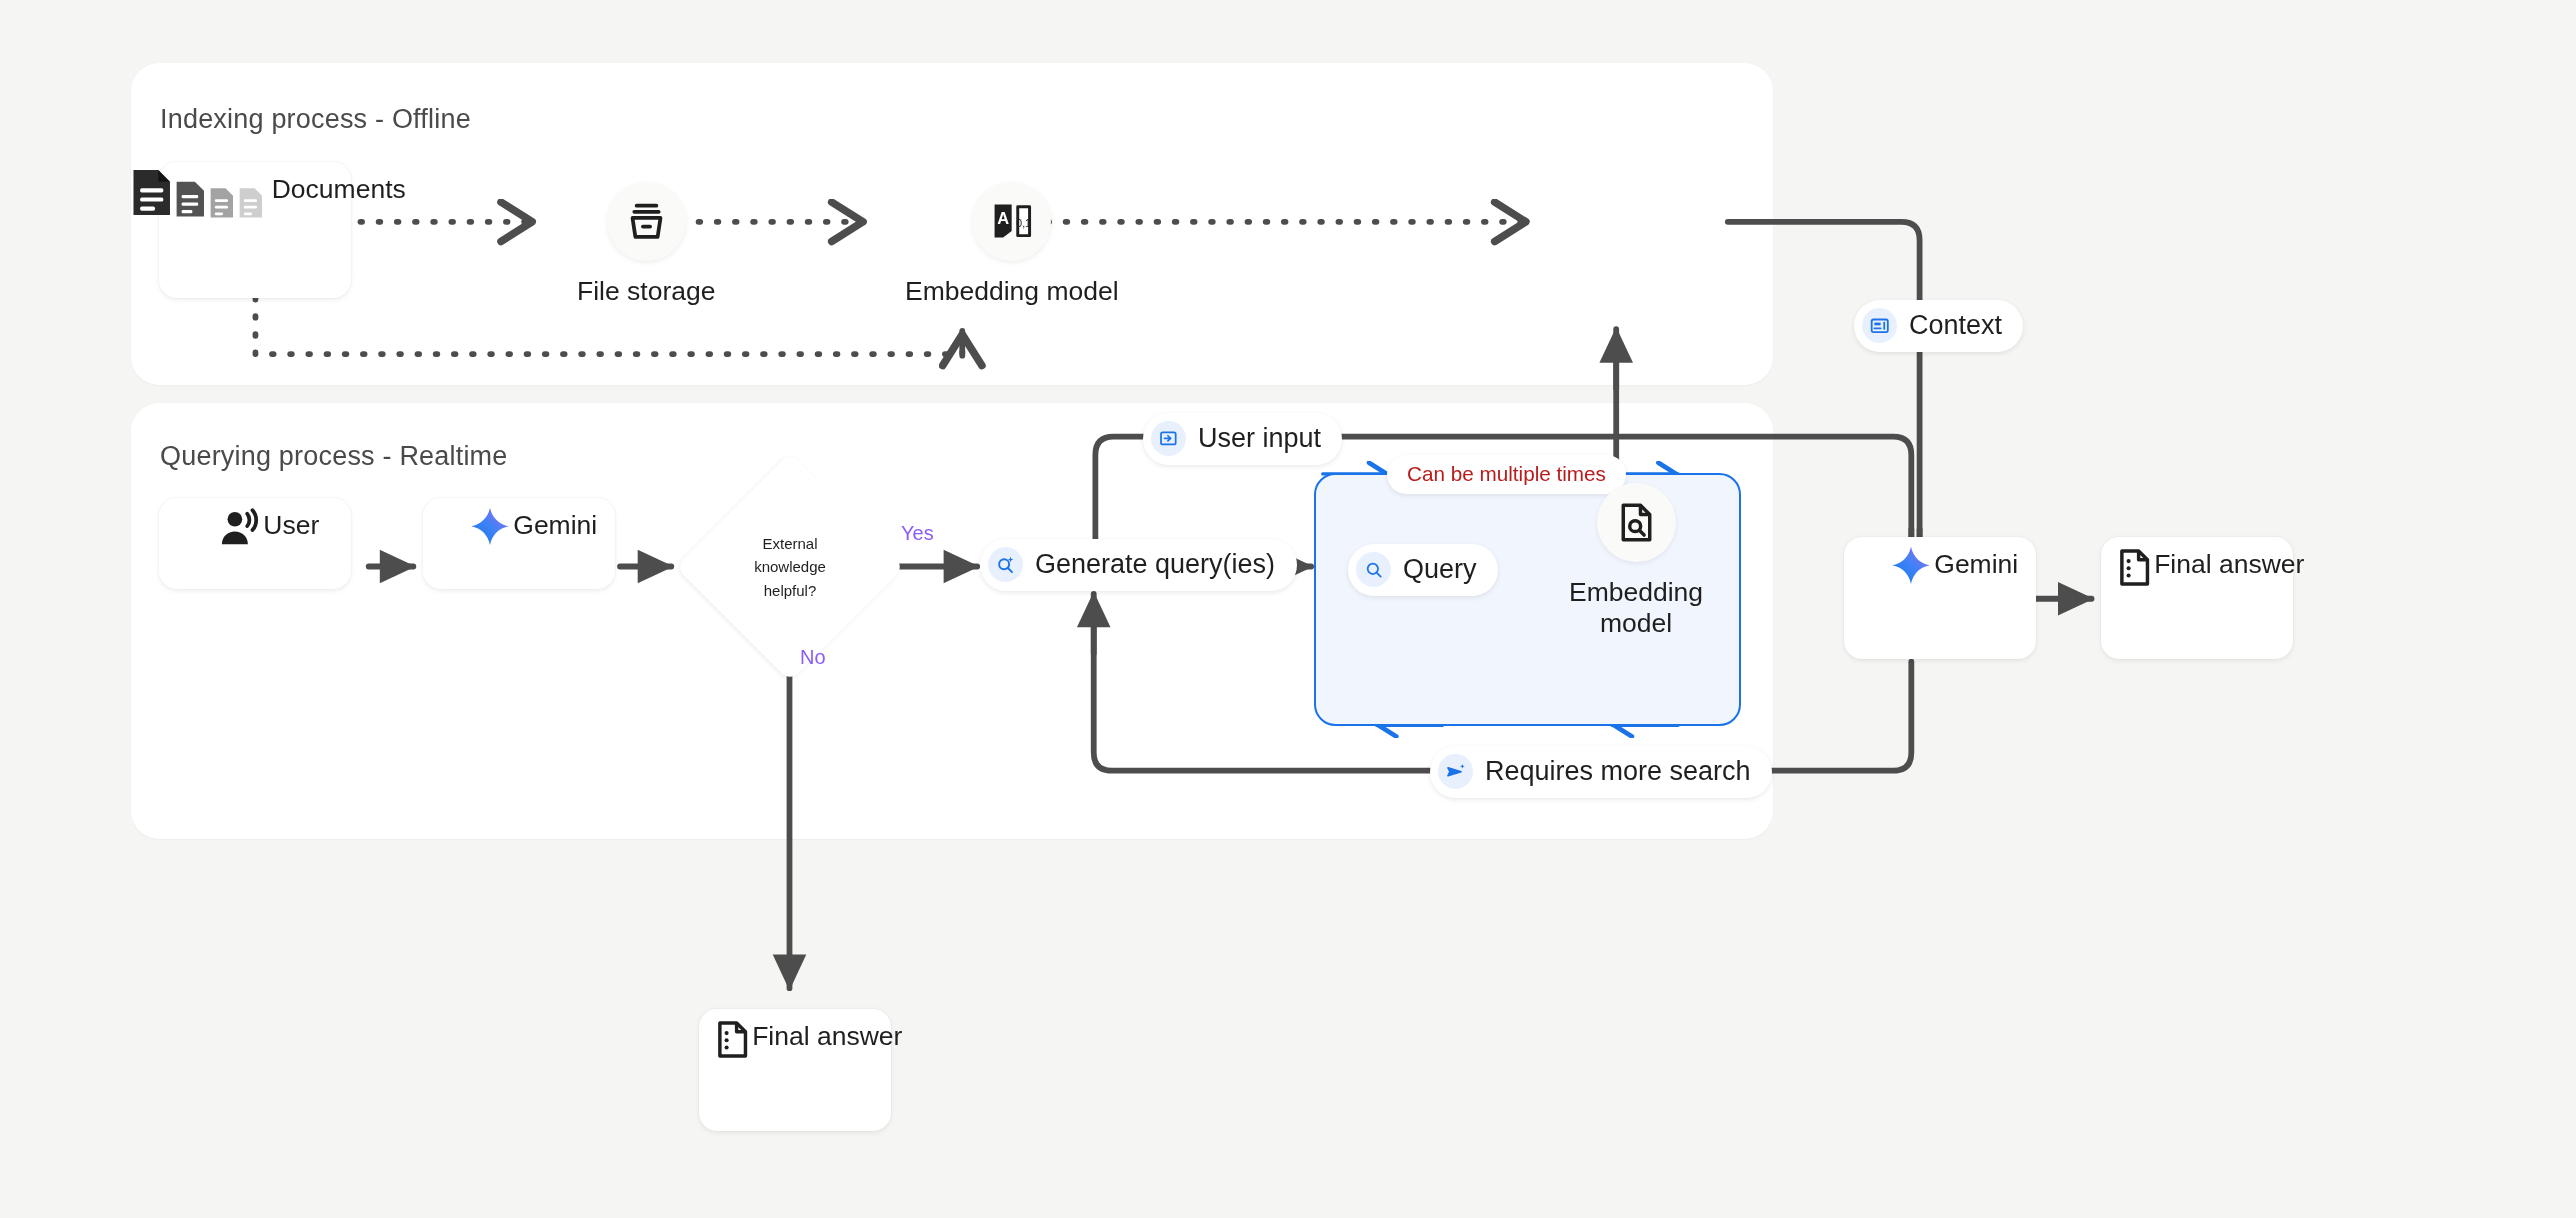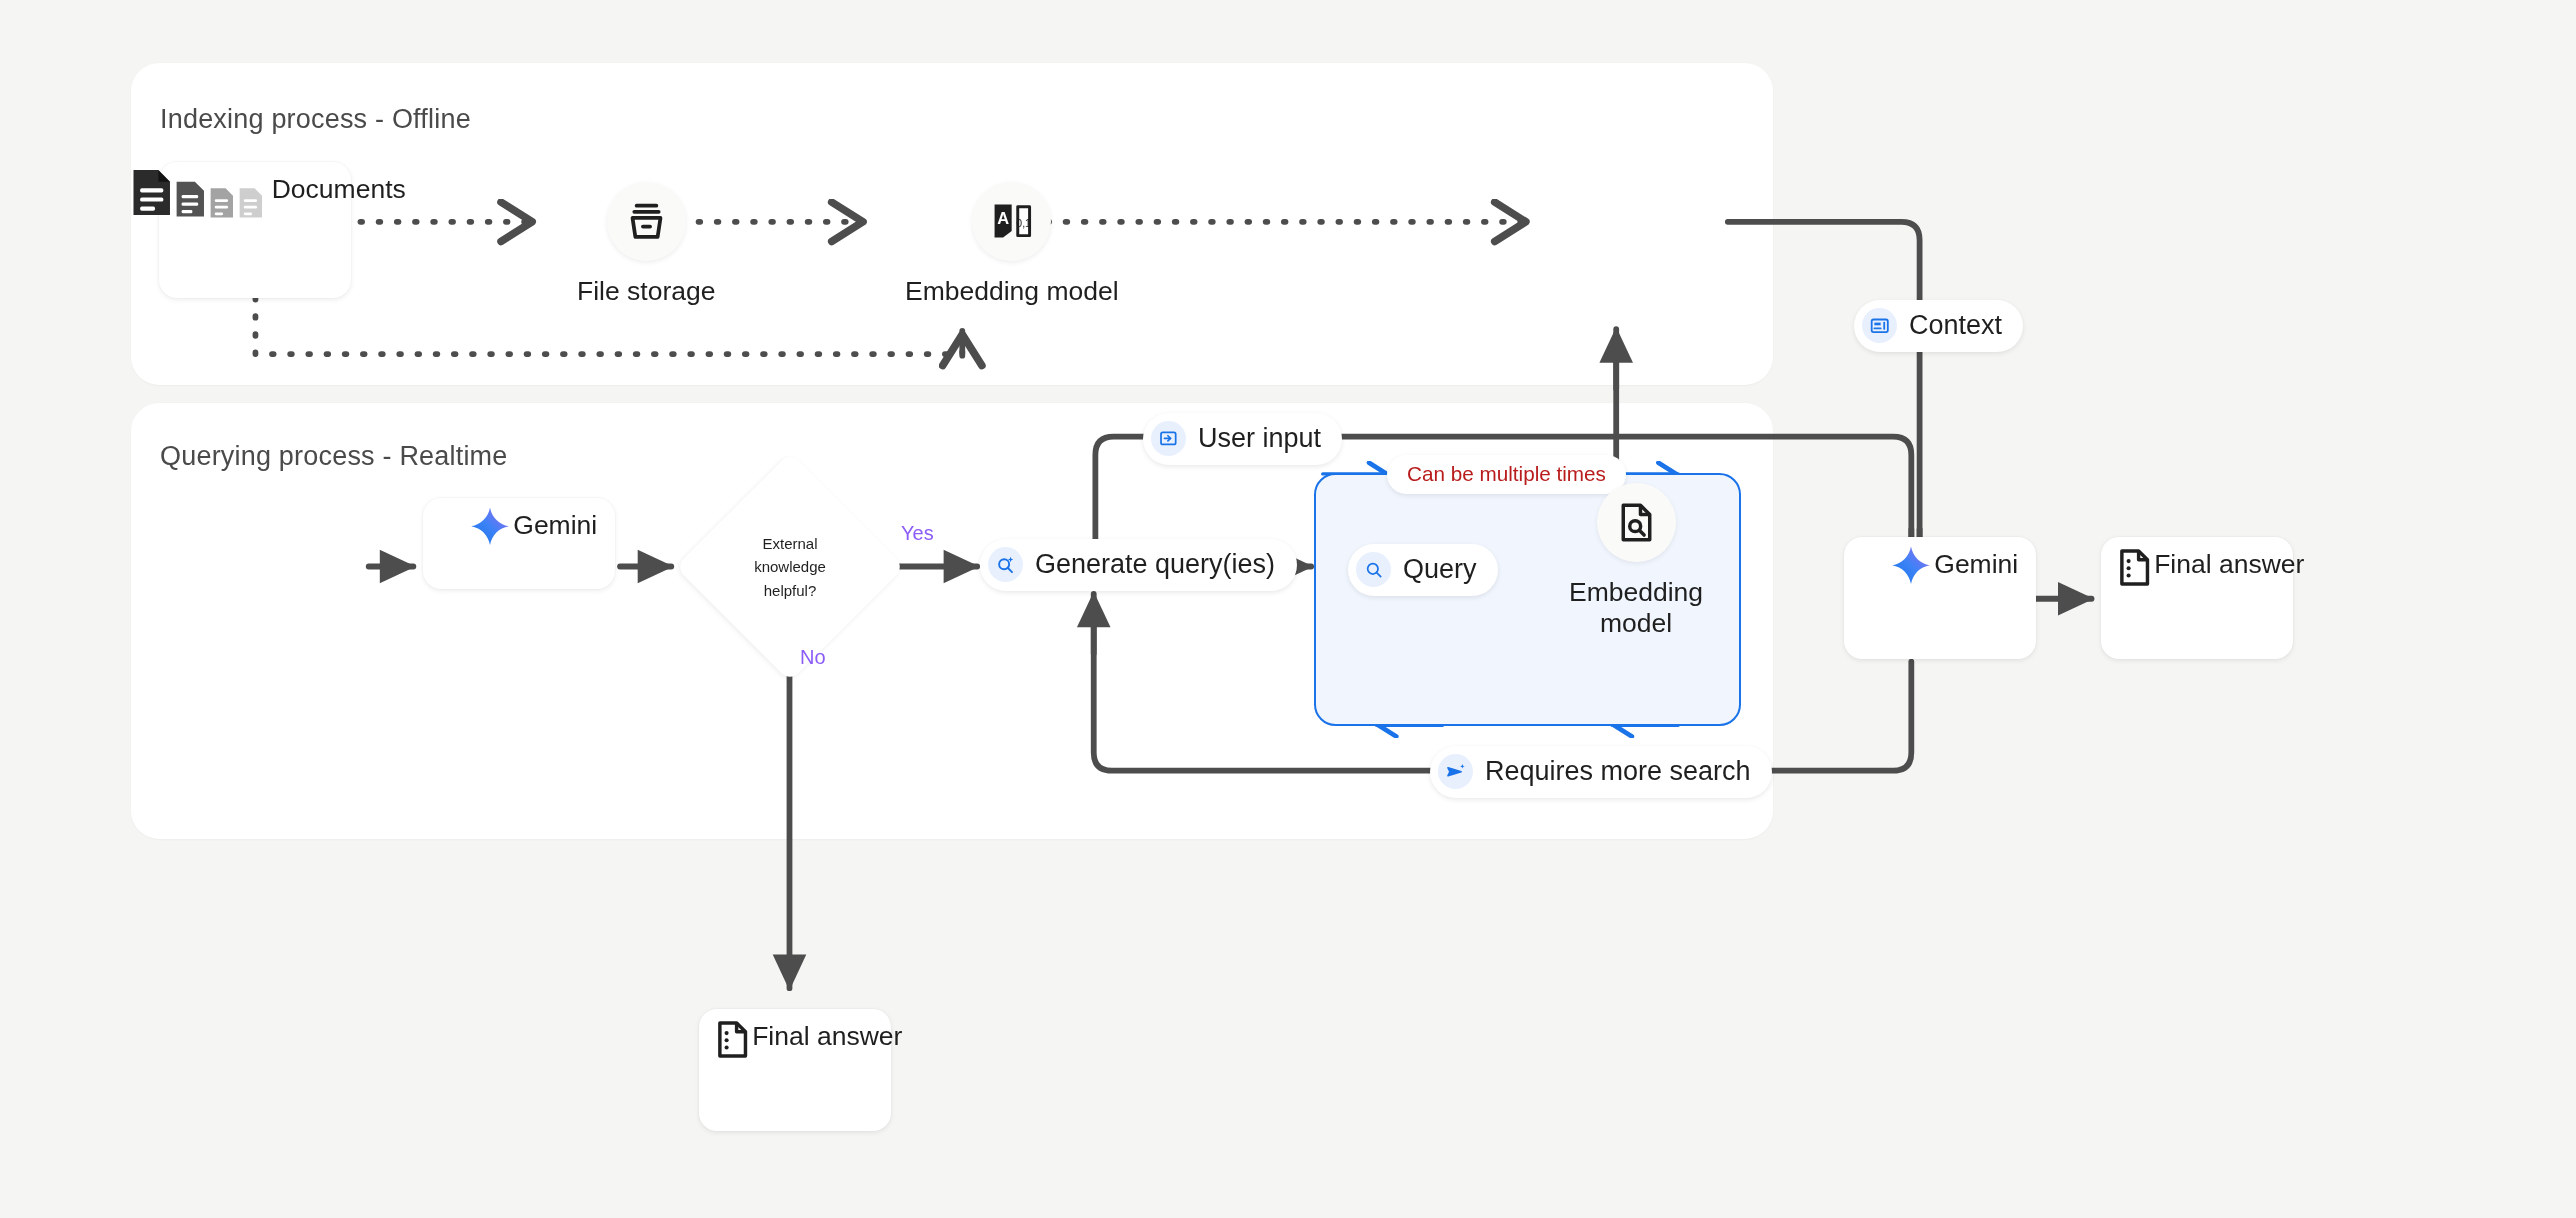--- a/index.html
+++ b/index.html
@@ -218,20 +218,31 @@
       <svg width="21.5" height="21.5" viewBox="0 0 24 24" fill="none" stroke="#1a73e8" stroke-width="2" stroke-linecap="round" stroke-linejoin="round">
         <rect x="3" y="5" width="18" height="14" rx="2"></rect>
         <rect x="6" y="8.5" width="7" height="3" fill="#1a73e8" stroke="none"></rect>
         <path d="M6 15h7"></path>
           <path d="M17 8.5v7"></path>
       </svg>
     </span>
     <span class="pill-lab">Context</span>
   </div>
 
+  <div class="card" style="left:159px;top:498px;width:192px;height:91px;">
+    <div class="ico">
+      <svg width="46" height="41" viewBox="0 0 26 24" fill="#1f1f1f">
+        <circle cx="10" cy="6.6" r="4.3"></circle>
+        <path d="M2.4 21.2c0-4.5 3.5-7.4 7.6-7.4s7.6 2.9 7.6 7.4z"></path>
+        <path d="M17.2 3.4a5.6 5.6 0 0 1 0 7.2" fill="none" stroke="#1f1f1f" stroke-width="2.2" stroke-linecap="round"></path>
+        <path d="M20.3 1.3a8.8 8.8 0 0 1 0 11.6" fill="none" stroke="#1f1f1f" stroke-width="2.2" stroke-linecap="round"></path>
+      </svg>
+    </div>
+    <div class="lab">User</div>
+  </div>
 
   <div class="card" style="left:423px;top:498px;width:192px;height:91px;">
     <div class="ico">
       <svg width="46" height="46" viewBox="0 0 24 24">
         <defs>
           <linearGradient id="gg1" x1="0" y1="1" x2="1" y2="0">
             <stop offset="0%" stop-color="#1a73e8"></stop>
             <stop offset="48%" stop-color="#3b82f6"></stop>
             <stop offset="100%" stop-color="#9b6cf2"></stop>
           </linearGradient>

